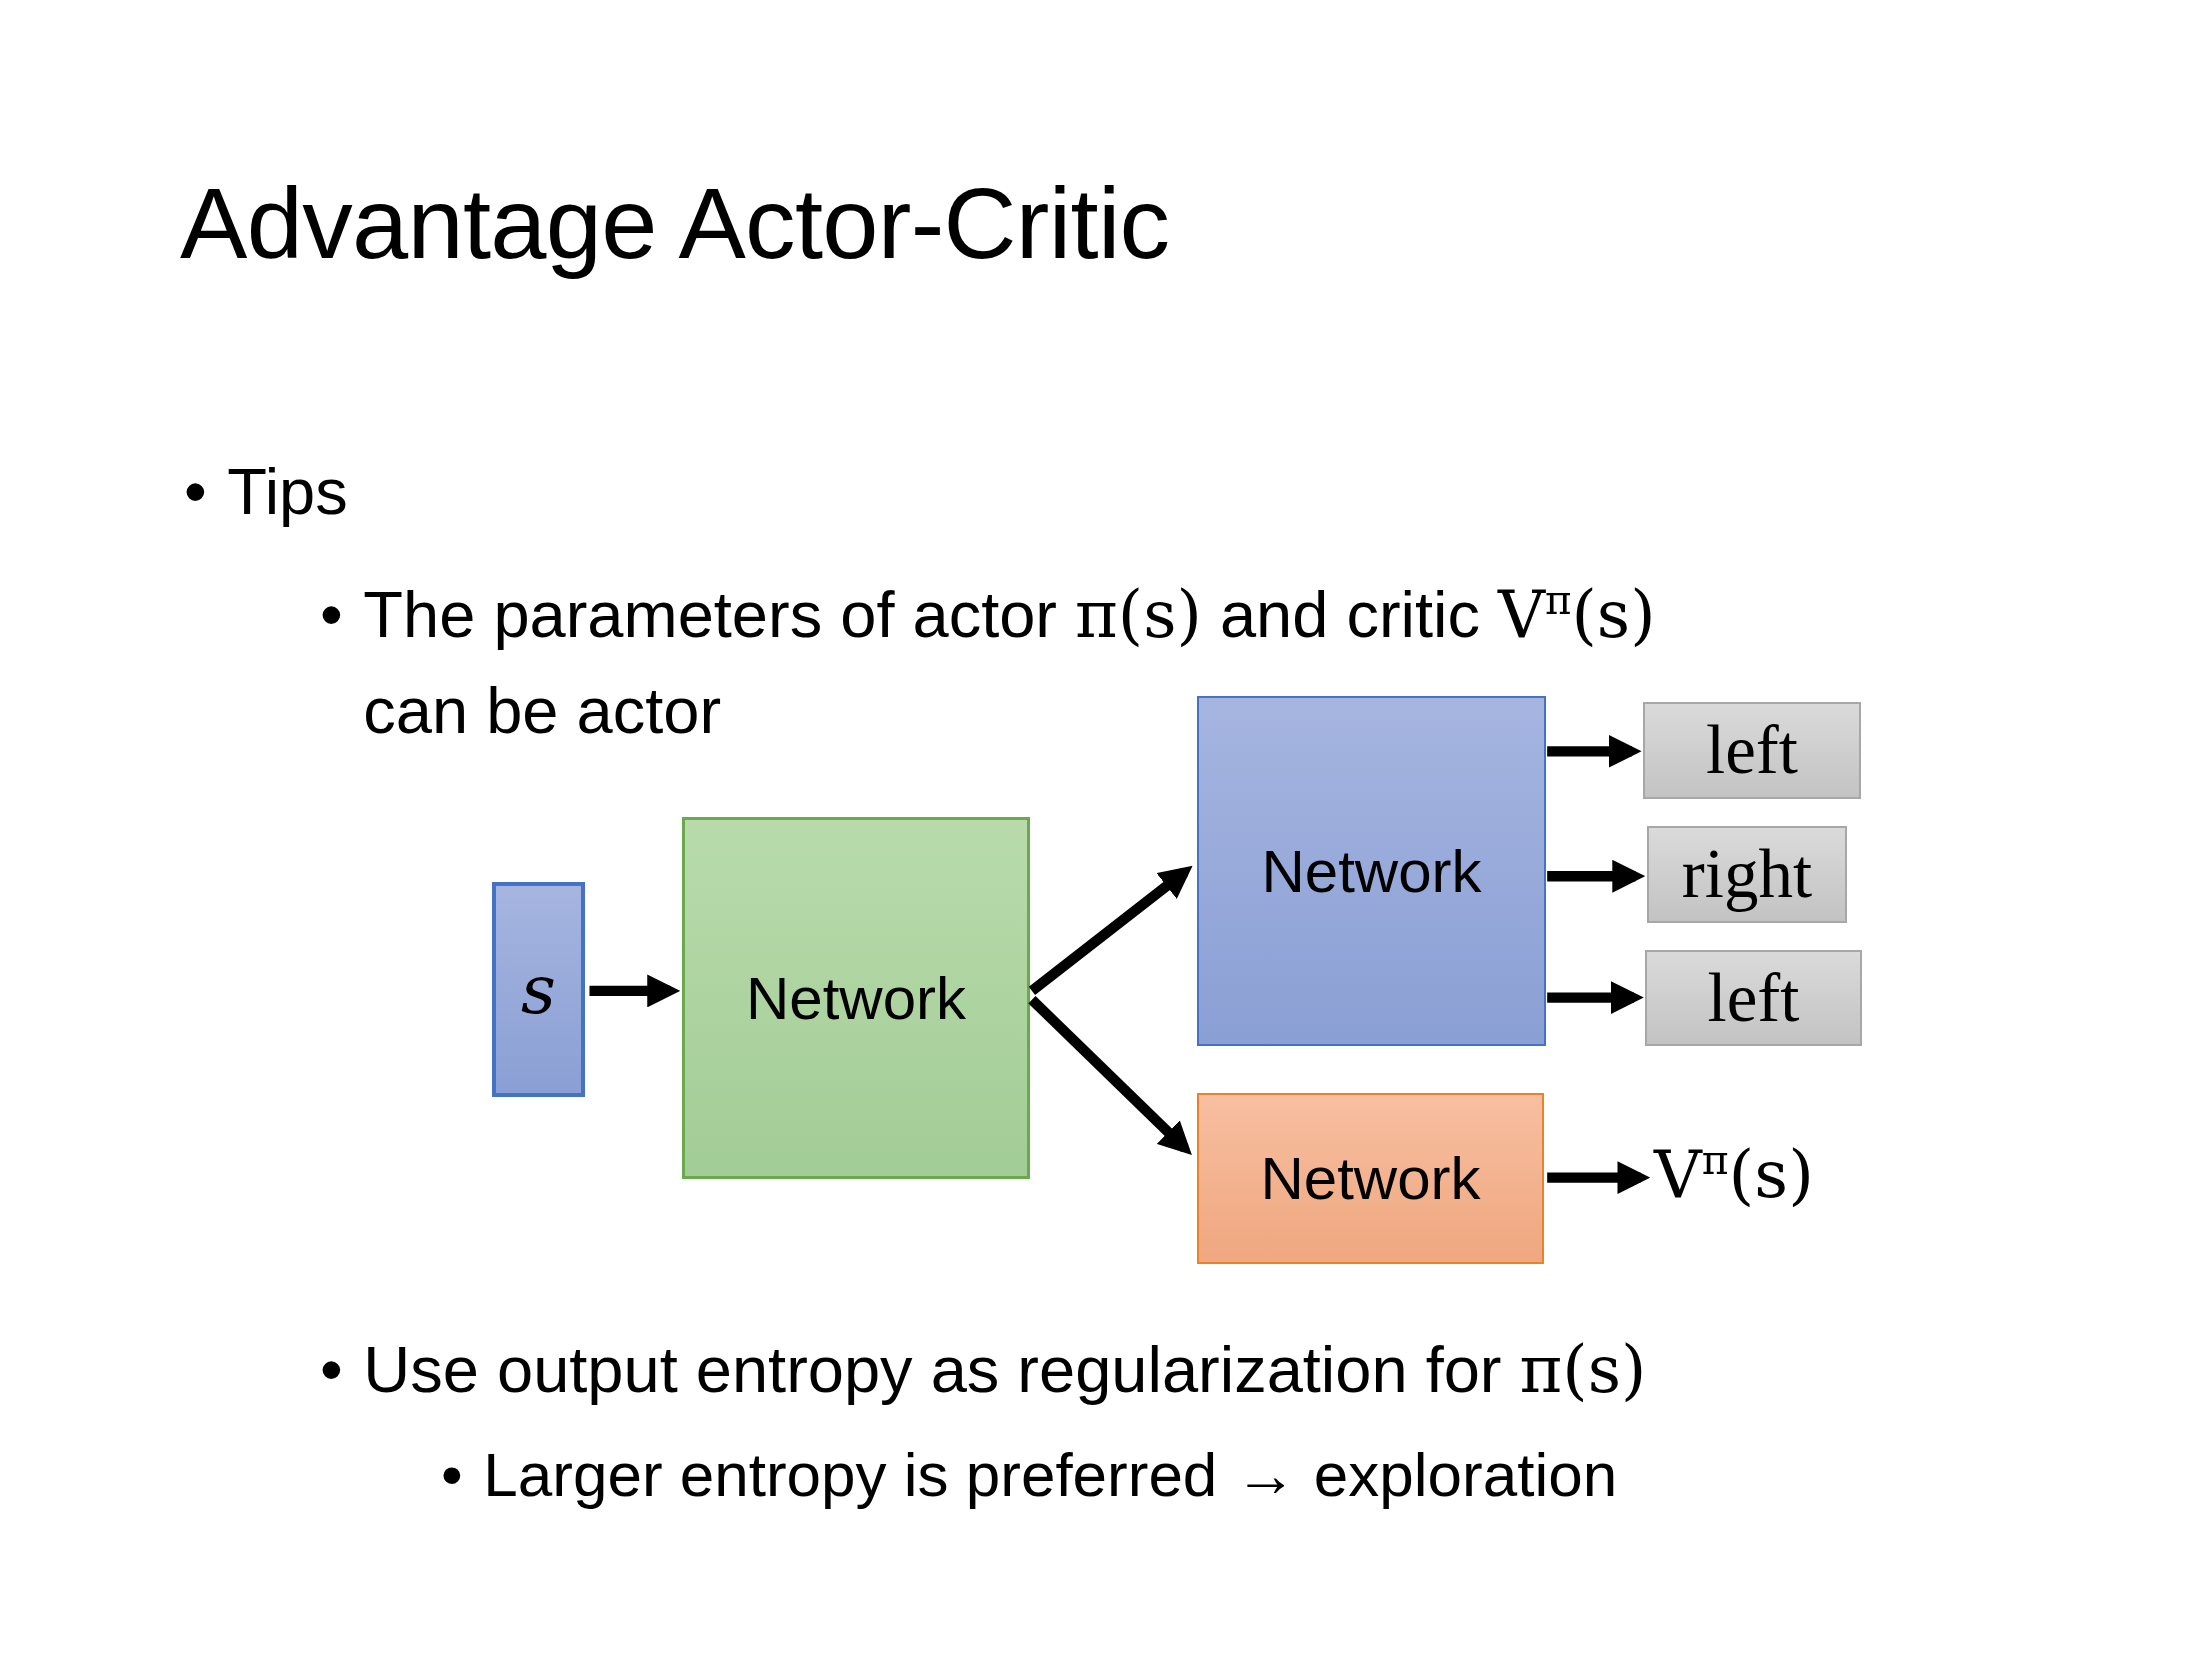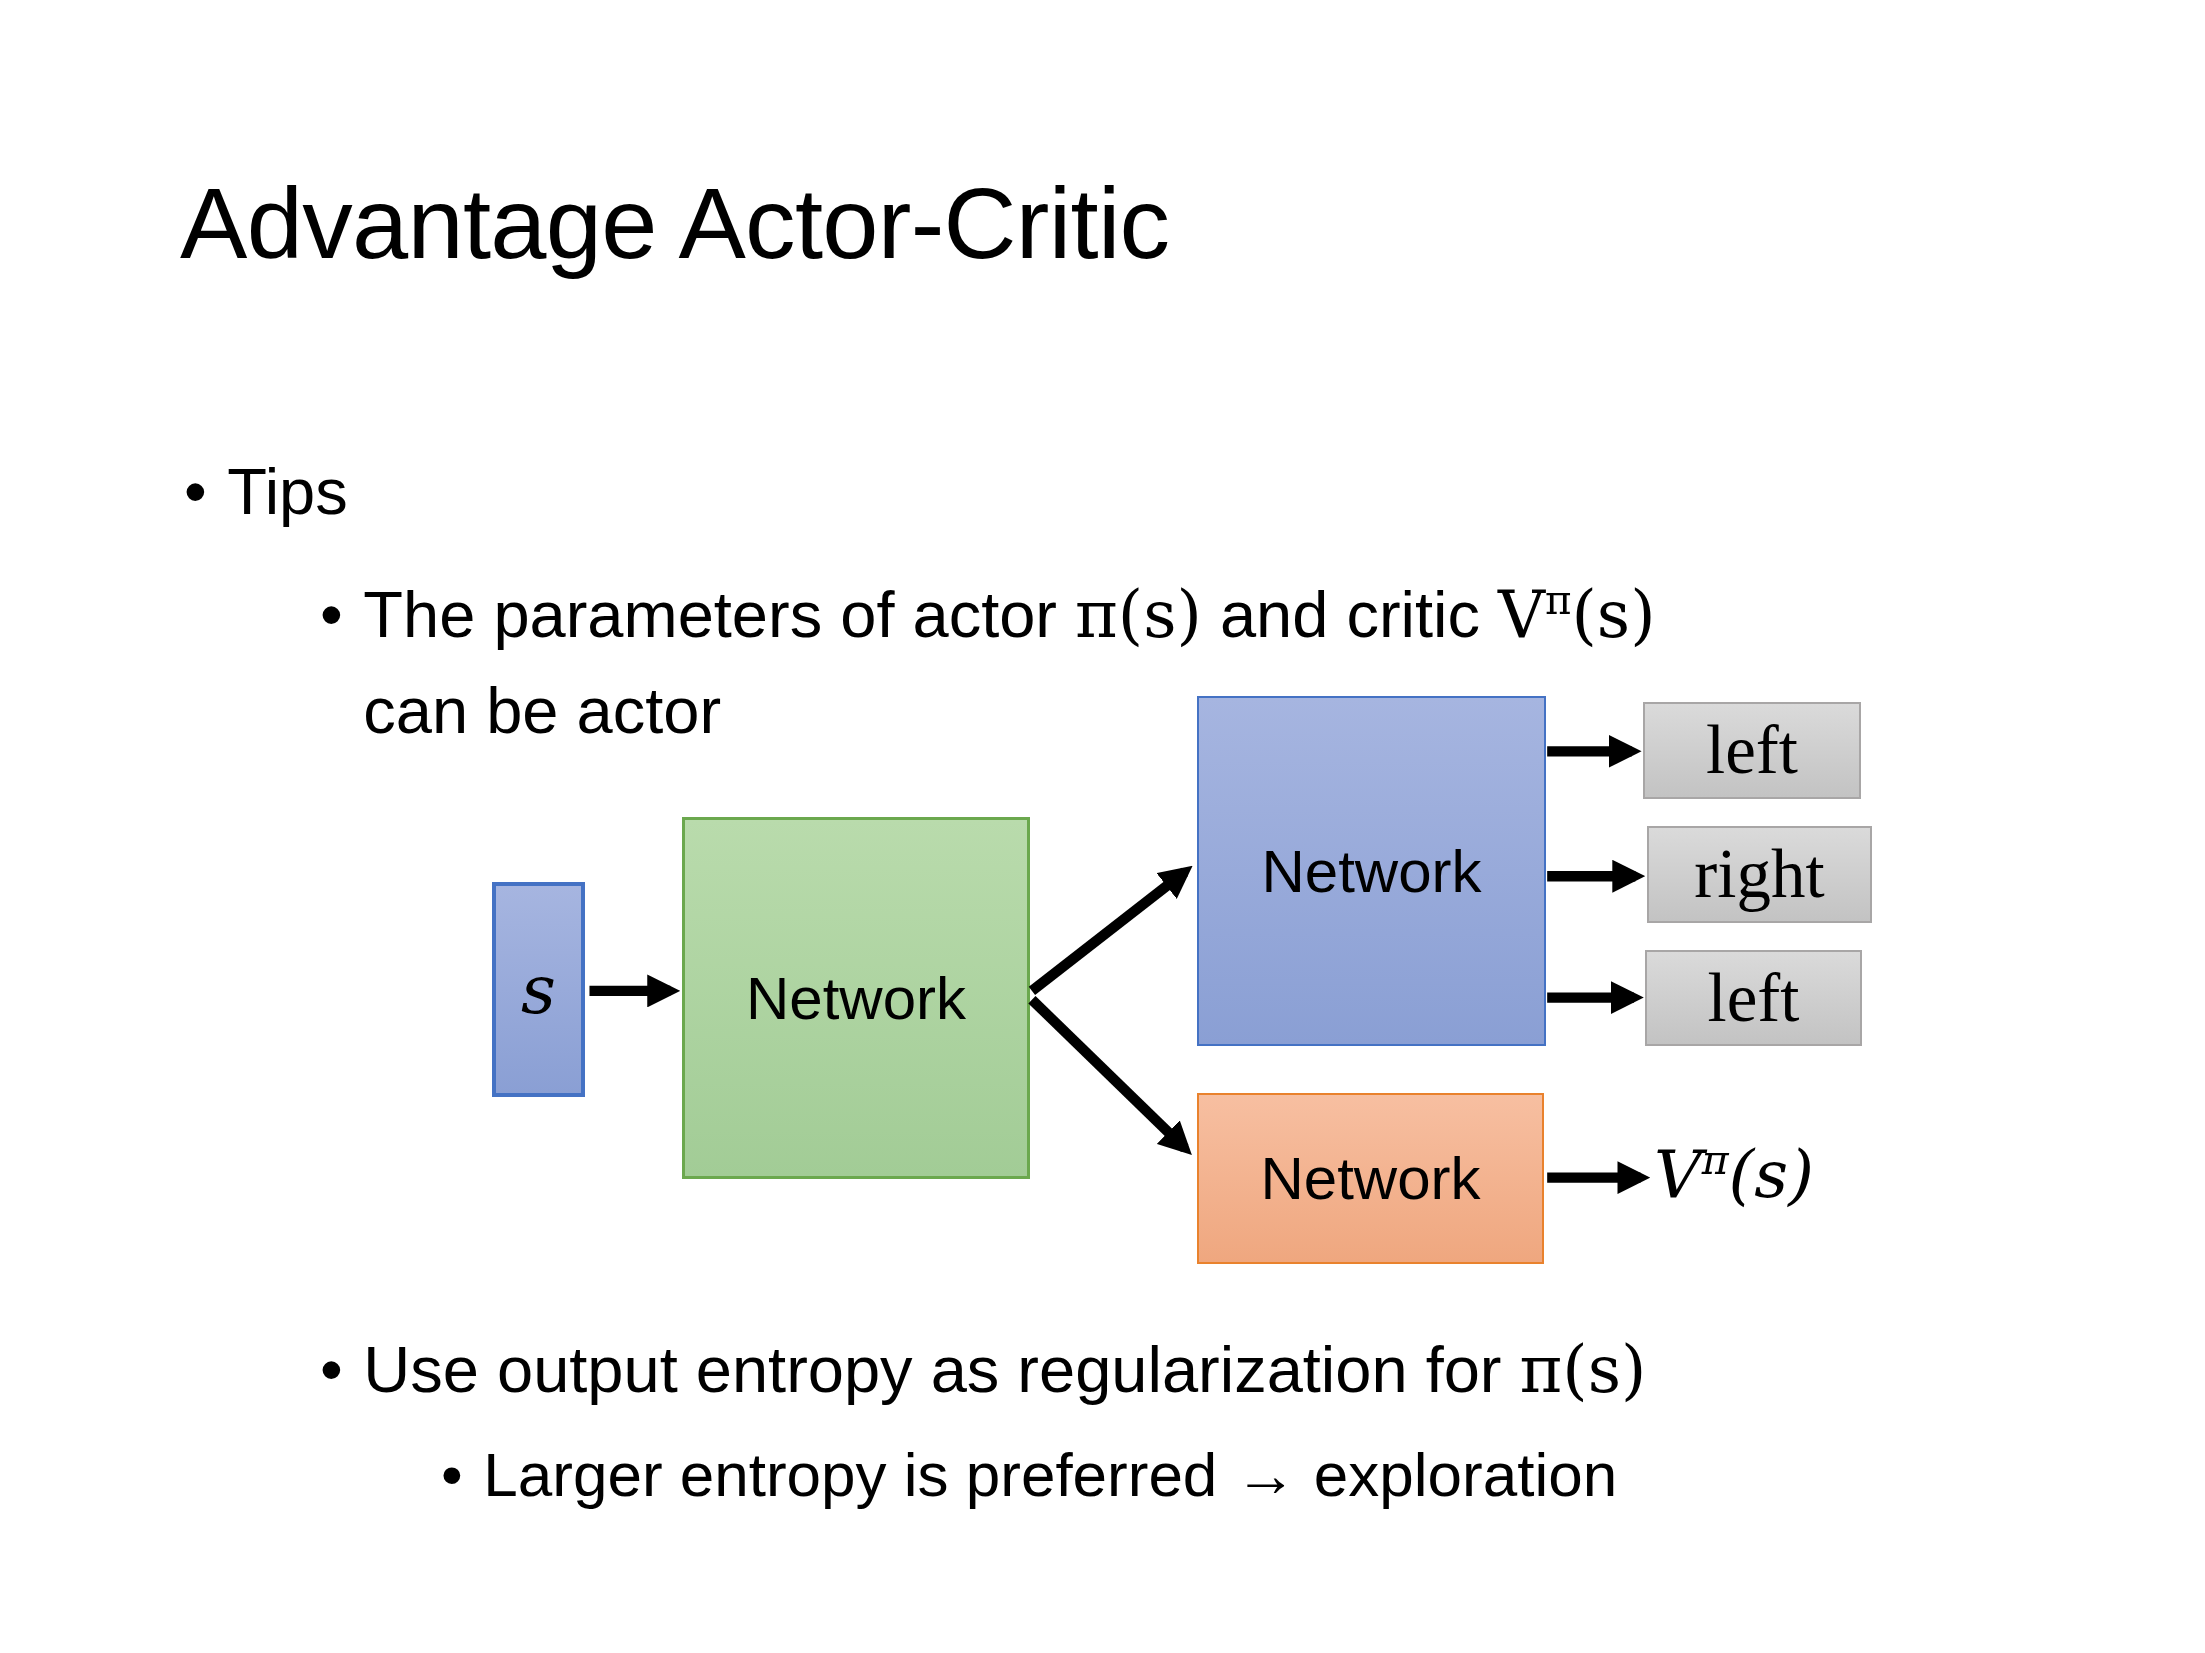--- a/index.html
+++ b/index.html
@@ -49,25 +49,25 @@
     background:linear-gradient(180deg,var(--orange-fill-top),var(--orange-fill-bottom));
     border:2.9px solid var(--orange-border);
     font-size:60px;
   }
   .graybox{
     background:linear-gradient(180deg,var(--gray-fill-top),var(--gray-fill-bottom));
     border:2.9px solid var(--gray-border);
     font-family:"Liberation Serif","DejaVu Serif",serif;font-size:69px;
   }
   .gb-left{left:1643px;top:702px;width:218px;height:97px;}
-  .gb-right{left:1647px;top:826px;width:225px;height:97px;}
+  .gb-right{left:1647px;top:826px;width:200px;height:97px;}
   .gb-fire{left:1645px;top:950px;width:217px;height:96px;}
   .vout{
     position:absolute;left:1654px;top:1134px;font-size:66px;
-    font-family:"DejaVu Serif","Liberation Serif",serif;font-style:italic;line-height:1.25;
+    font-family:"DejaVu Serif","Liberation Serif",serif;line-height:1.25;
   }
   .arrows{position:absolute;left:0;top:0;width:2205px;height:1654px;pointer-events:none;}
   .arrows line{stroke:var(--arrow,#000);stroke-width:14;}
   .arrows marker path{fill:var(--arrow,#000);}
 </style>
 </head>
 <body>
 
 <div class="slide">
 

